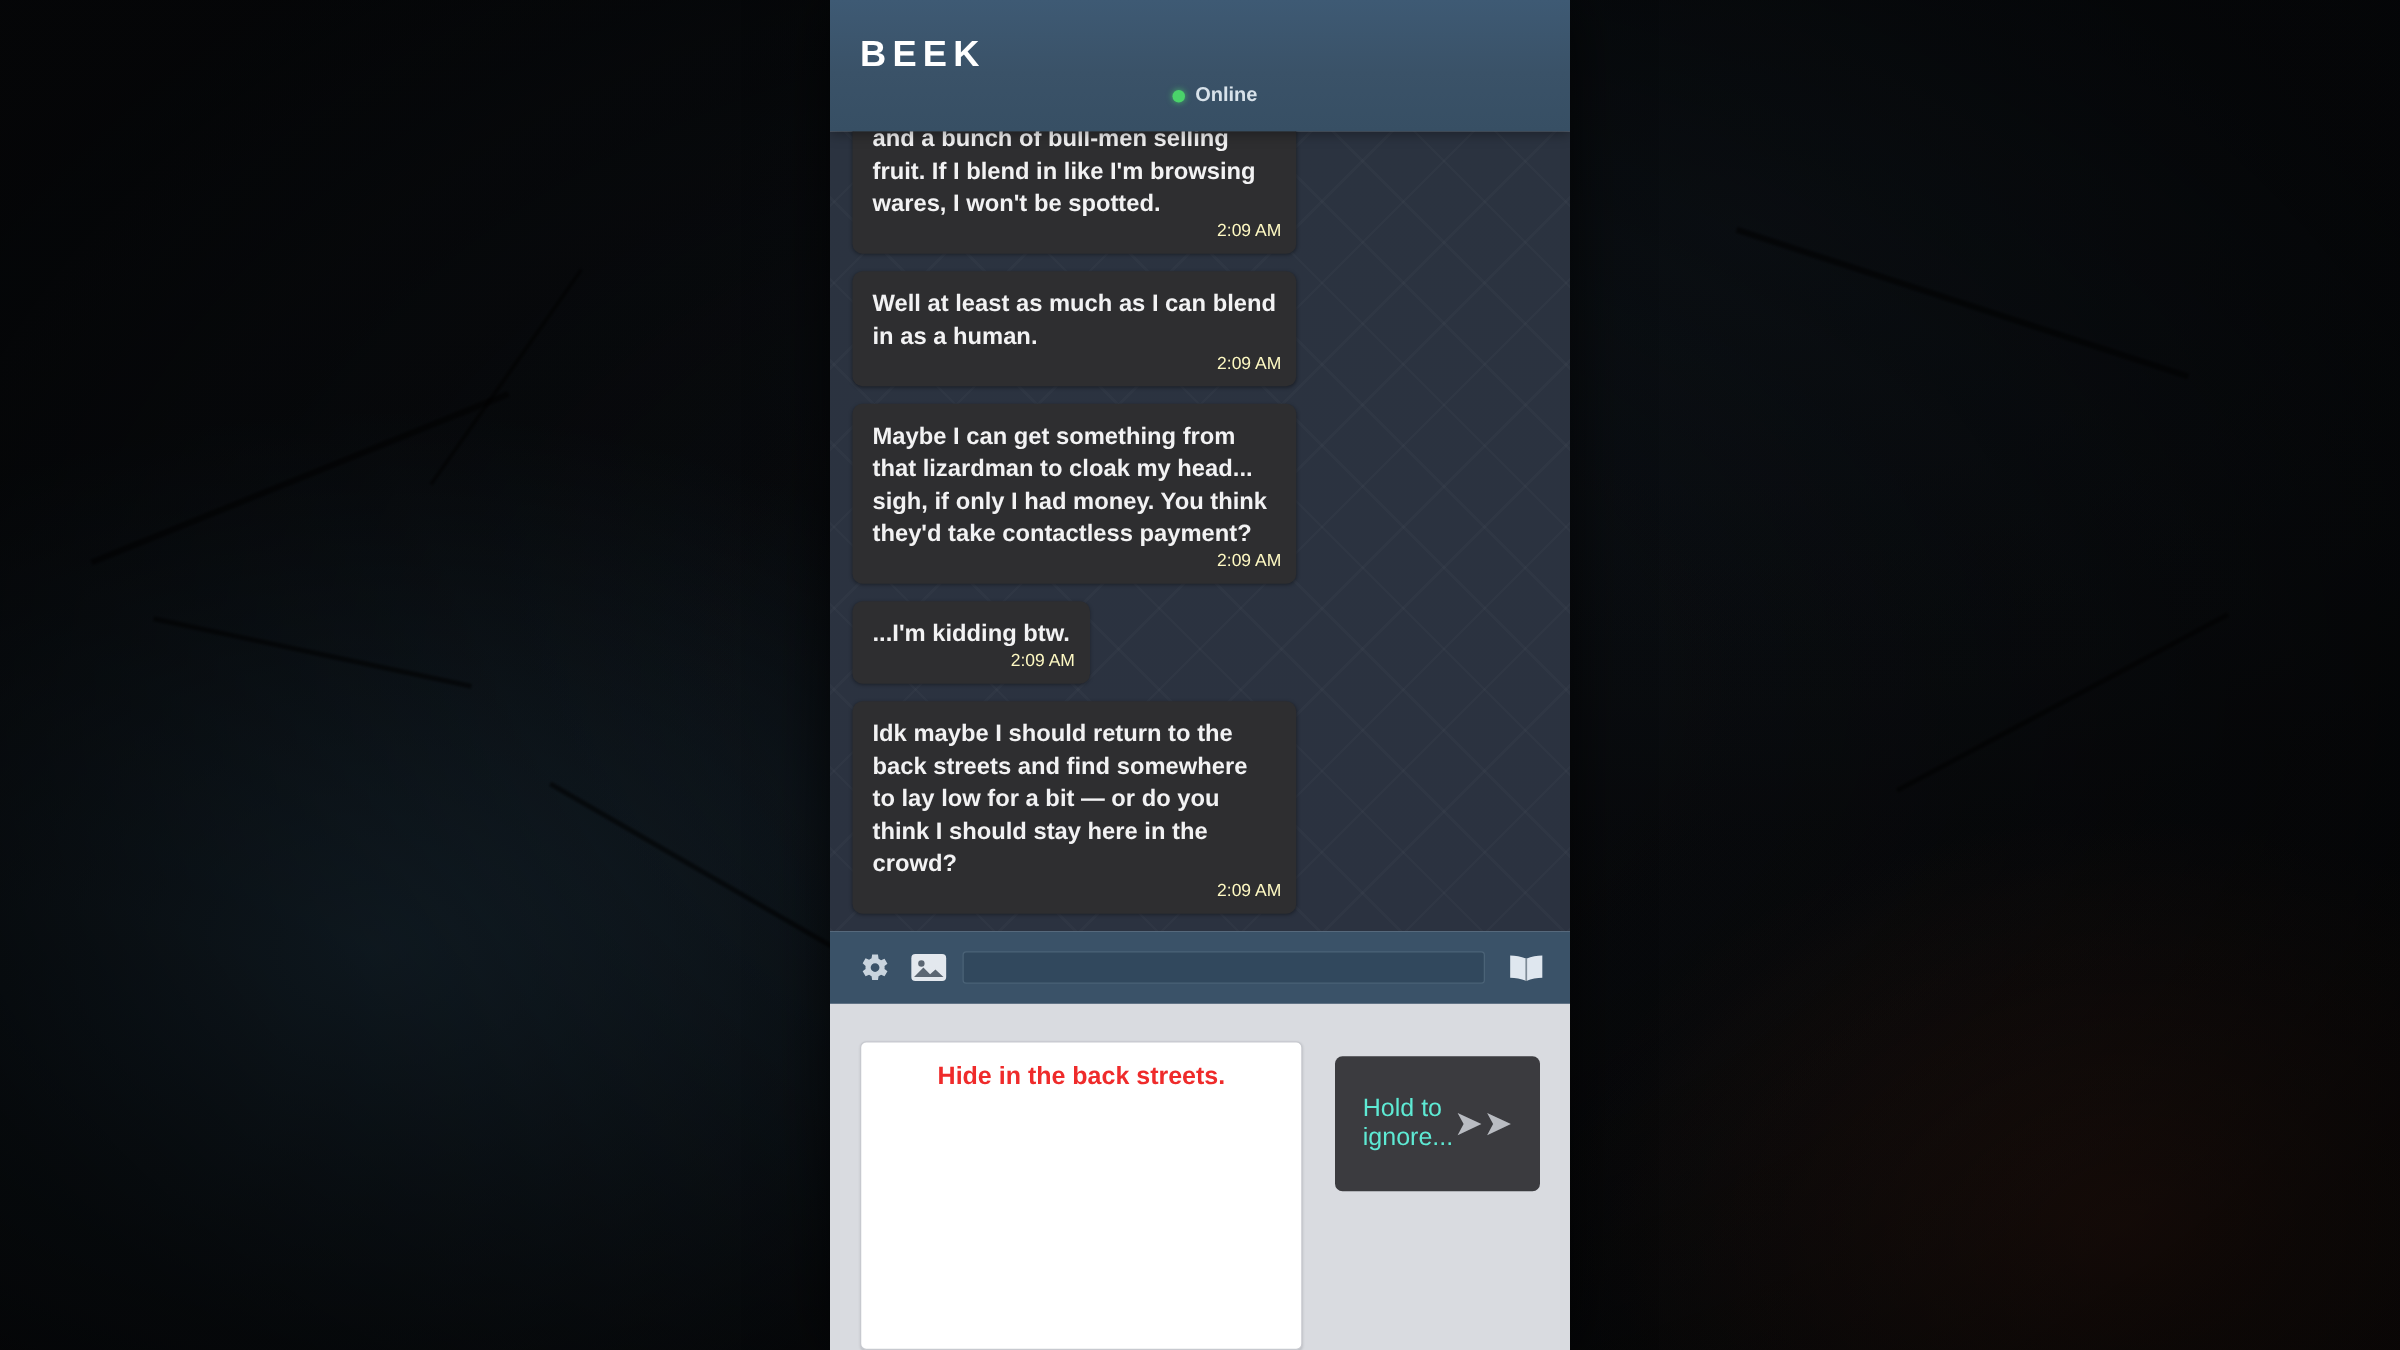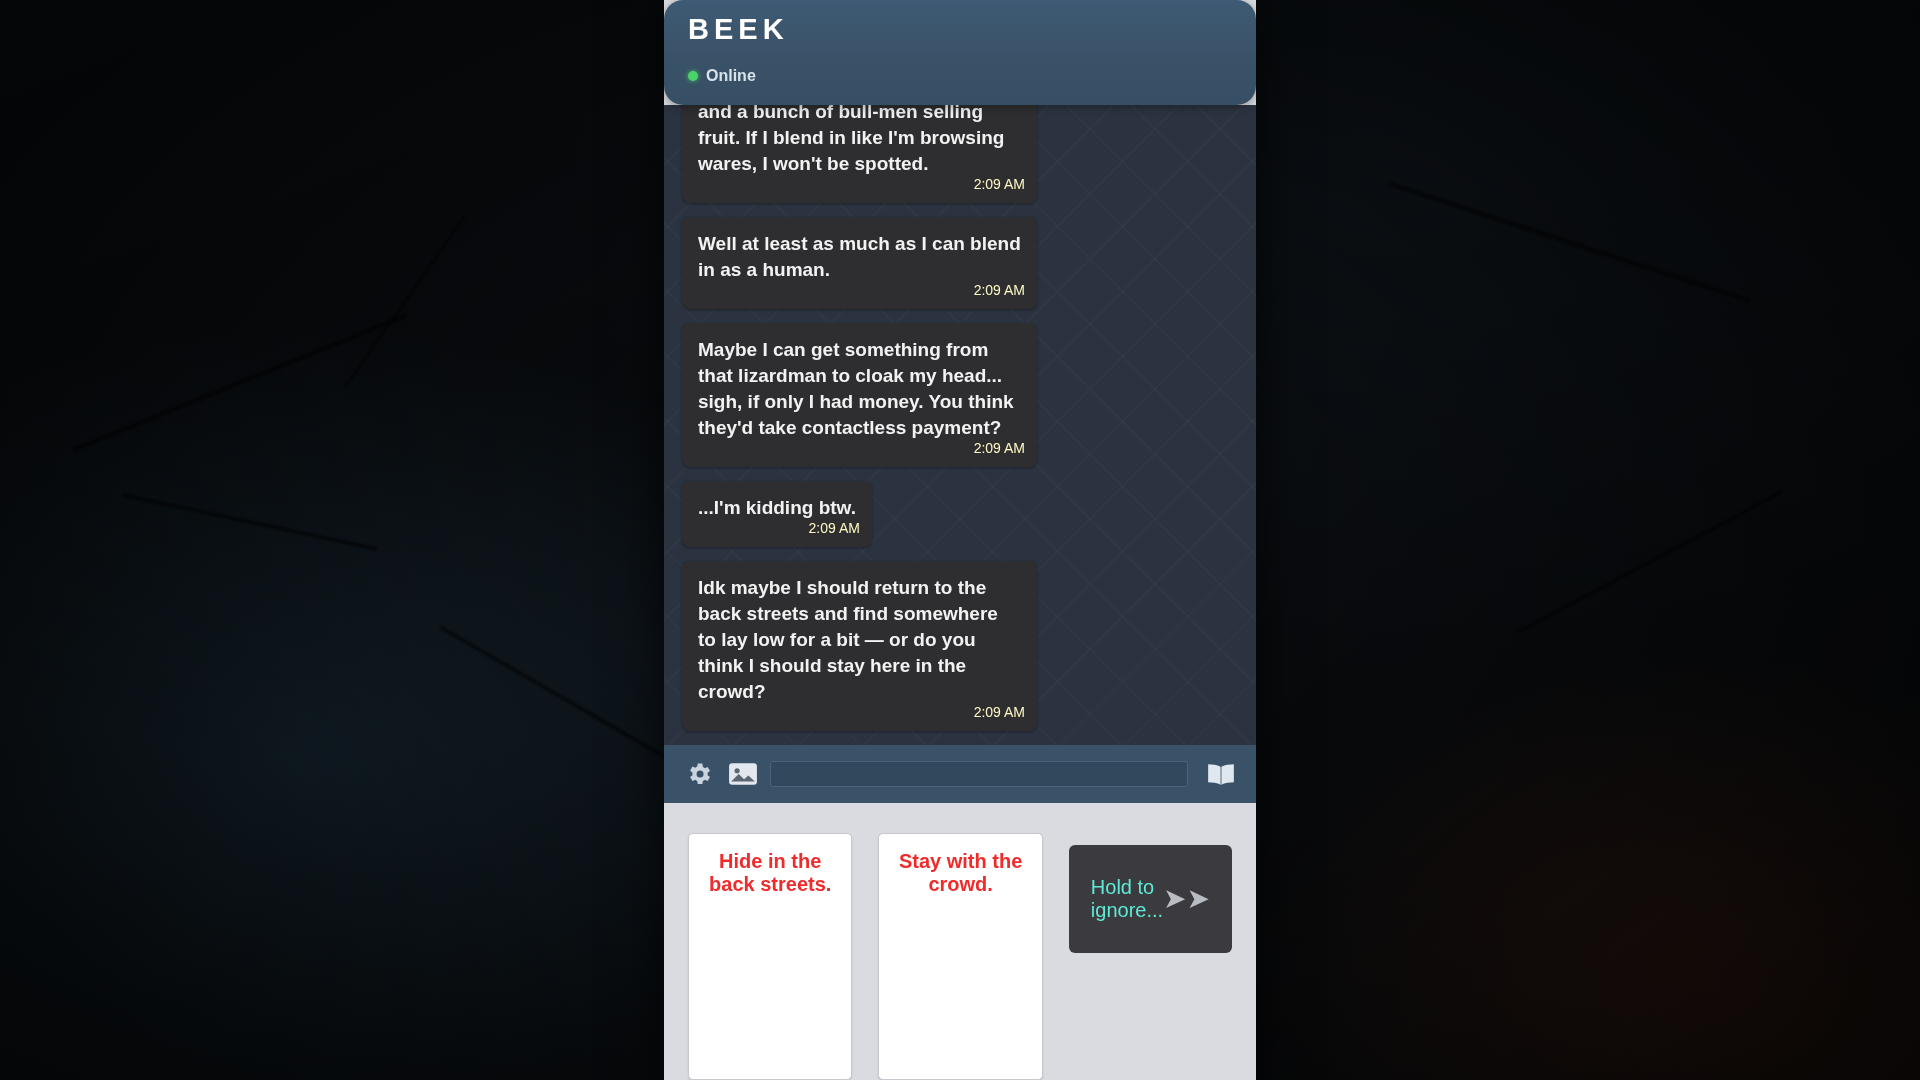--- a/index.html
+++ b/index.html
@@ -44,36 +44,36 @@
     flex-direction: column;
     overflow: hidden;
   }
 
   
   .app-header {
     position: relative;
     height: 105px;
     flex: 0 0 105px;
     background: linear-gradient(180deg, #3e5a74 0%, #3a5268 55%, #374f64 100%);
-    padding: 13px 0 0 24px;
+    padding: 28px 0 0 24px;
     z-index: 5;
     box-shadow: 0 2px 10px rgba(0,0,0,0.35);
-    border-radius: 19px;
   }
   .app-title {
     color: #ffffff;
     font-size: 29px;
     font-weight: 700;
     letter-spacing: 5px;
   }
   .status-row {
     display: flex;
     align-items: center;
     gap: 8px;
-    margin-top: 21px;
+    margin-top: 7px;
+    justify-content: center;
   }
   .status-dot {
     width: 10px; height: 10px;
     border-radius: 50%;
     background: #4ad36a;
     box-shadow: 0 0 5px rgba(74,211,106,0.8);
   }
   .status-text {
     color: #d8e2ea;
     font-size: 16px;
@@ -269,21 +269,20 @@
         <svg width="30" height="26" viewBox="0 0 28 24" aria-hidden="true">
           <path d="M2 3c4 0 8 .6 12 2.4V22C10 20.2 6 19.6 2 19.6V3z" fill="#dfe7ef"></path>
           <path d="M26 3c-4 0-8 .6-12 2.4V22c4-1.8 8-2.4 12-2.4V3z" fill="#dfe7ef"></path>
           <path d="M14 5.4V22" stroke="#7e8b97" stroke-width="1.3" fill="none"></path>
         </svg>
       </div>
     </div>
 
     <div class="choices">
       <div class="choice">Hide in the back streets.</div>
-      <div class="choice">Stay with the crowd.</div>
 
       <div class="reply-box">
         <div class="reply-placeholder">Hold to ignore...</div>
         <div class="send-icon">➤➤</div>
       </div>
     </div>
 
   </div>
 </div>
 

